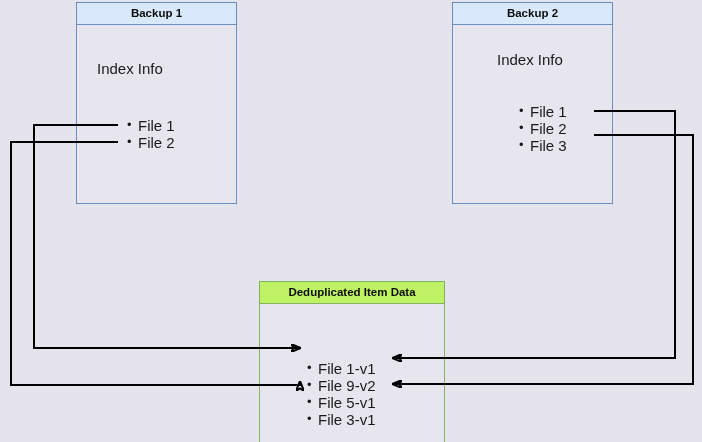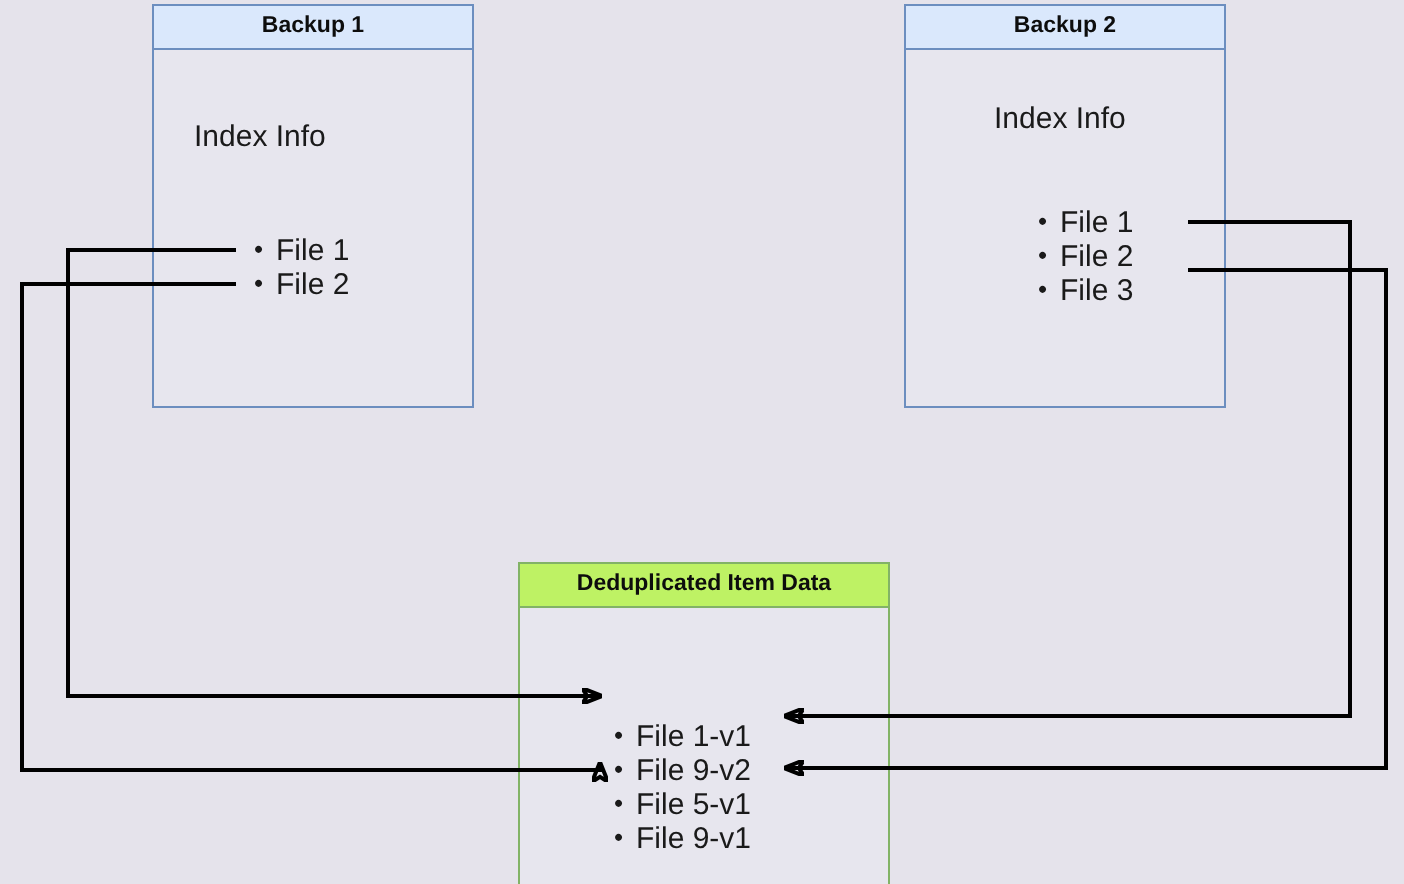--- a/index.html
+++ b/index.html
@@ -105,21 +105,21 @@
     <li>File 3</li>
   </ul>
 
   <div class="box green" style="left:259px; top:281px; width:186px; height:164px;">
     <div class="box-header">Deduplicated Item Data</div>
   </div>
   <ul class="file-list" style="left:307px; top:336px;margin-top:24px;">
     <li>File 1-v1</li>
     <li>File 9-v2</li>
     <li>File 5-v1</li>
-    <li>File 9-v1</li>
+    <li>File 3-v1</li>
   </ul>
 
   <svg class="edges" viewBox="0 0 702 442">
     <defs>
       <marker id="arrow" markerWidth="10" markerHeight="8" refX="9" refY="4" orient="auto" markerUnits="userSpaceOnUse">
         <path d="M 0 0 L 10 4 L 0 8 L 2.6 4 Z" fill="#000000" stroke="none"></path>
       </marker>
     </defs>
     <path marker-end="url(#arrow)" d="M 118 125 L 34 125 L 34 348 L 300 348"></path>
     <path marker-end="url(#arrow)" d="M 118 142 L 11 142 L 11 385 L 300 385 L 300 382"></path>

